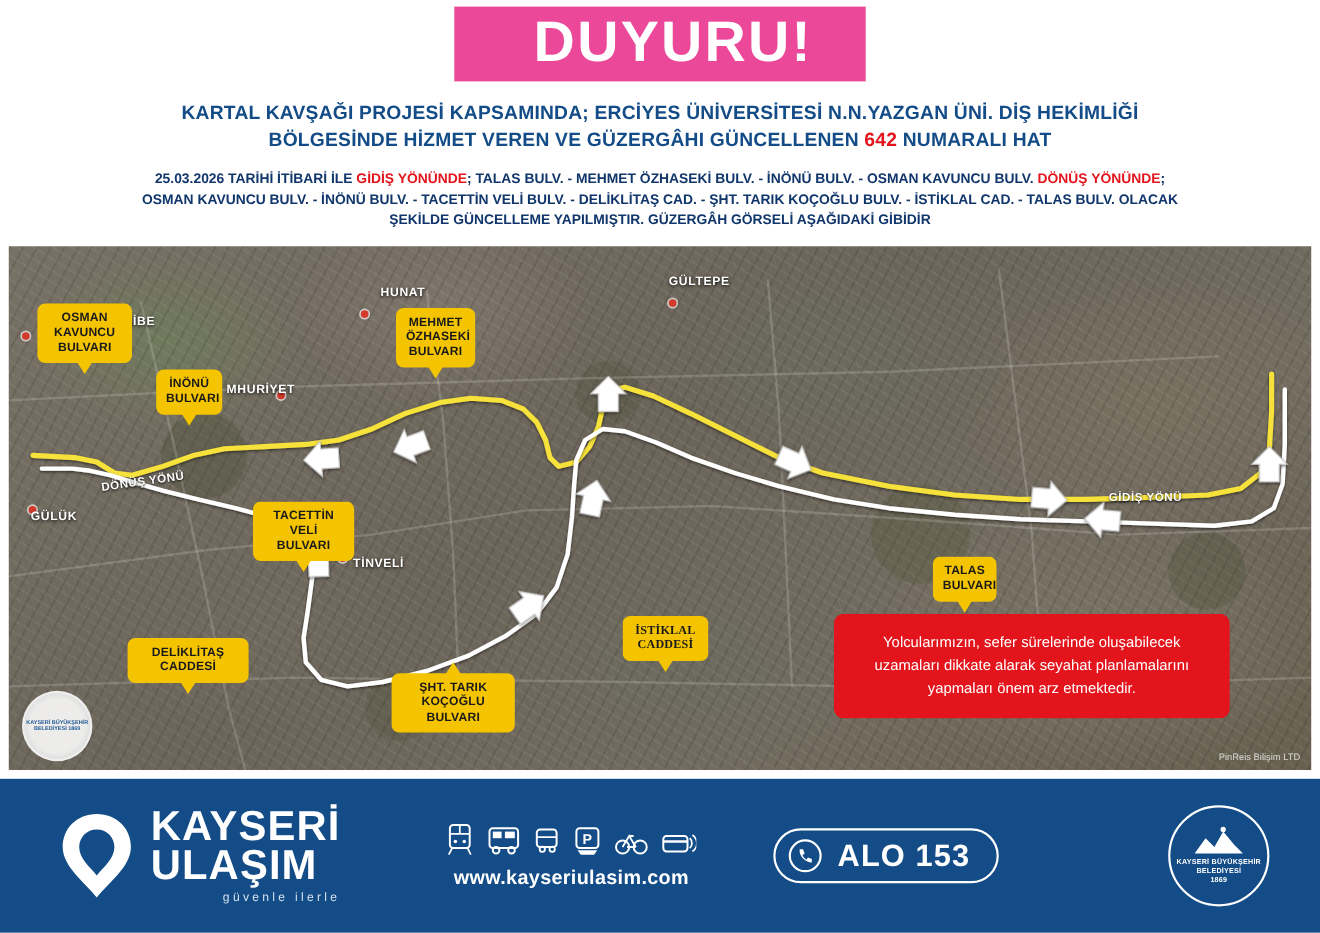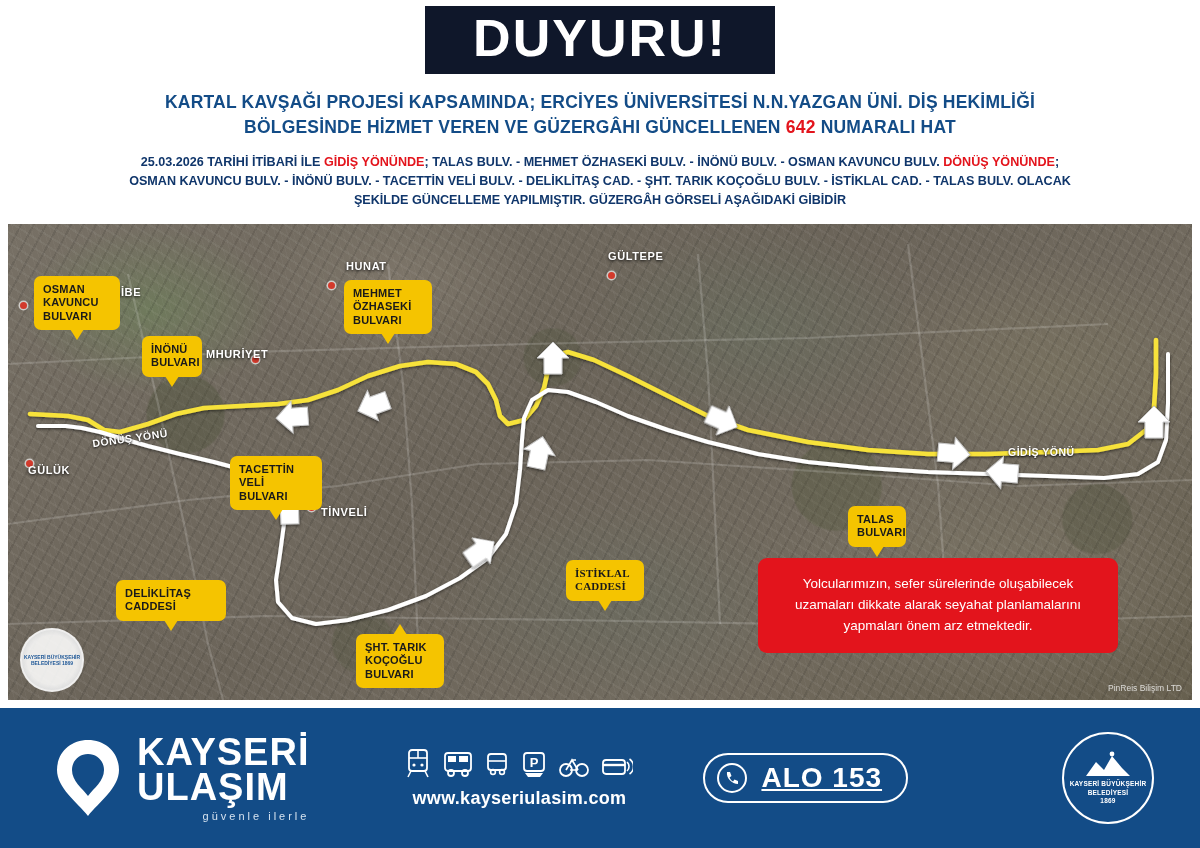--- a/index.html
+++ b/index.html
@@ -13,26 +13,26 @@
 
   
   .header {
     width: 1200px;
     background: #ffffff;
     padding-top: 6px;
     text-align: center;
   }
   .duyuru-banner {
     display: inline-block;
-    background: #0f172a;
+    background: #ec4899;
     color: #ffffff;
     font-size: 52px;
     font-weight: bold;
     letter-spacing: 2px;
-    padding: 6px 48px 10px 48px;
+    padding: 6px 48px 10px 72px;
     line-height: 1;
   }
   .headline {
     color: #134c87;
     font-weight: bold;
     font-size: 17.5px;
     line-height: 1.45;
     margin-top: 16px;
     letter-spacing: 0.2px;
   }
@@ -90,20 +90,21 @@
   .map-svg { position: absolute; inset: 0; }
 
   
   .callout {
     position: absolute;
     background: #f5c400;
     color: #1a1a1a;
     font-weight: bold;
     font-size: 11px;
     line-height: 1.22;
+    text-align: center;
     padding: 7px 9px;
     border-radius: 7px;
     letter-spacing: 0.2px;
     white-space: pre-line;
   }
   .callout::after {
     content: "";
     position: absolute;
     width: 0; height: 0;
     border-left: 7px solid transparent;
@@ -214,21 +215,20 @@
     justify-content: center; margin-bottom: 10px;
   }
   .web-url { font-size: 18px; font-weight: bold; letter-spacing: 0.3px; }
   .alo {
     margin-left: 70px;
     display: flex; align-items: center;
     border: 2.5px solid #ffffff;
     border-radius: 30px;
     padding: 7px 24px 7px 12px;
     color: #ffffff;
-    text-decoration: underline;
   }
   .alo-circle {
     width: 30px; height: 30px; border-radius: 50%;
     border: 2.5px solid #ffffff;
     display: flex; align-items: center; justify-content: center;
     margin-right: 14px;
     font-size: 16px;
   }
   .alo-text { font-size: 28px; font-weight: bold; letter-spacing: 1px; }
   .muni-seal {
@@ -358,29 +358,29 @@
   <div class="map-place" style="left:600px; top:26px;">GÜLTEPE</div>
   <div class="map-place" style="left:198px; top:124px;">MHURİYET</div>
   <div class="map-place" style="left:20px;  top:240px;">GÜLÜK</div>
   <div class="map-place" style="left:313px; top:282px;">TİNVELİ</div>
 
   <div class="callout" style="left:26px;  top:52px;  width:86px;">OSMAN
 KAVUNCU
 BULVARI</div>
   <div class="callout" style="left:134px; top:112px; width:60px;">İNÖNÜ
 BULVARI</div>
-  <div class="callout" style="left:336px; top:56px;  width:88px;">MEHMET
+  <div class="callout" style="left:352px; top:56px;  width:72px;">MEHMET
 ÖZHASEKİ
 BULVARI</div>
   <div class="callout" style="left:222px; top:232px; width:92px;">TACETTİN
 VELİ
 BULVARI</div>
   <div class="callout" style="left:108px; top:356px; width:110px;">DELİKLİTAŞ
 CADDESİ</div>
-  <div class="callout tail-up" style="left:348px; top:410px; width:88px;">ŞHT. TARIK
+  <div class="callout tail-up" style="left:348px; top:388px; width:112px;">ŞHT. TARIK
 KOÇOĞLU
 BULVARI</div>
   <div class="callout" style="left:558px; top:336px; width:78px;font-family:Liberation Serif, serif;">İSTİKLAL
 CADDESİ</div>
   <div class="callout" style="left:840px; top:282px; width:58px;">TALAS
 BULVARI</div>
 
   <div class="dir-label" style="left:84px; top:208px; transform: rotate(-8deg);">DÖNÜŞ YÖNÜ</div>
   <div class="dir-label" style="left:1000px; top:222px;">GİDİŞ YÖNÜ</div>
 

